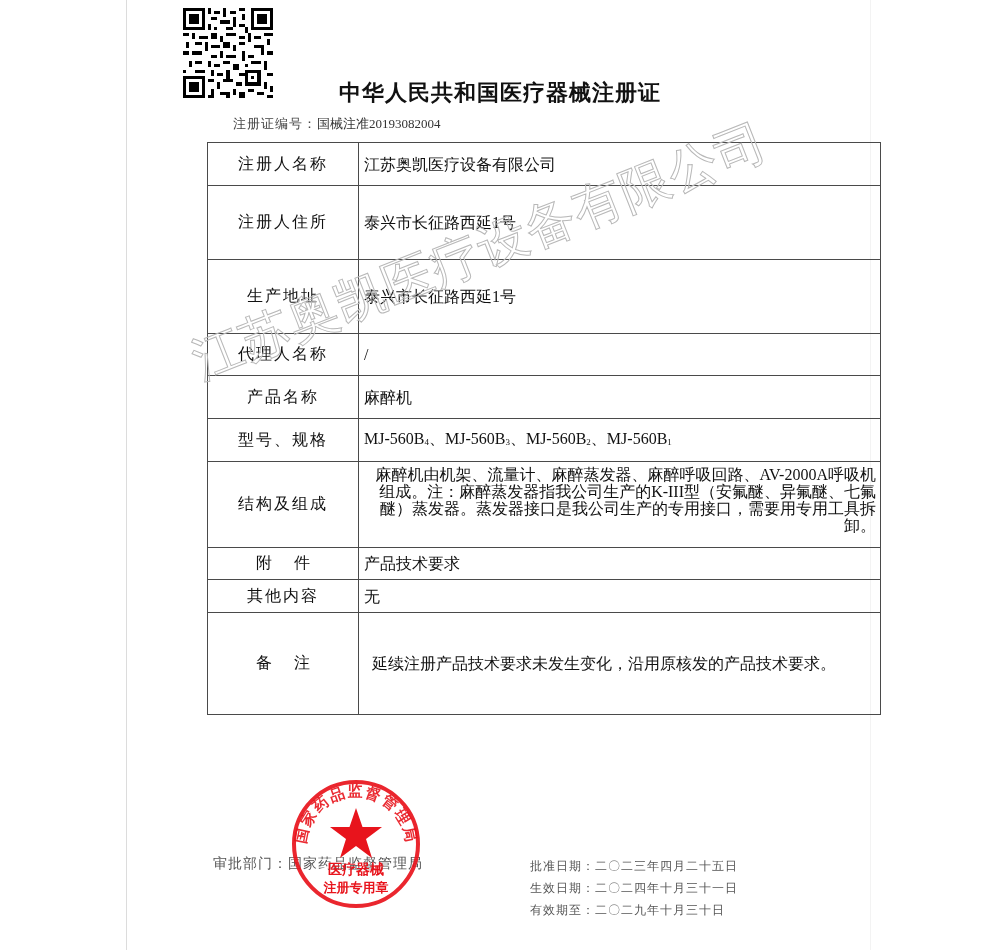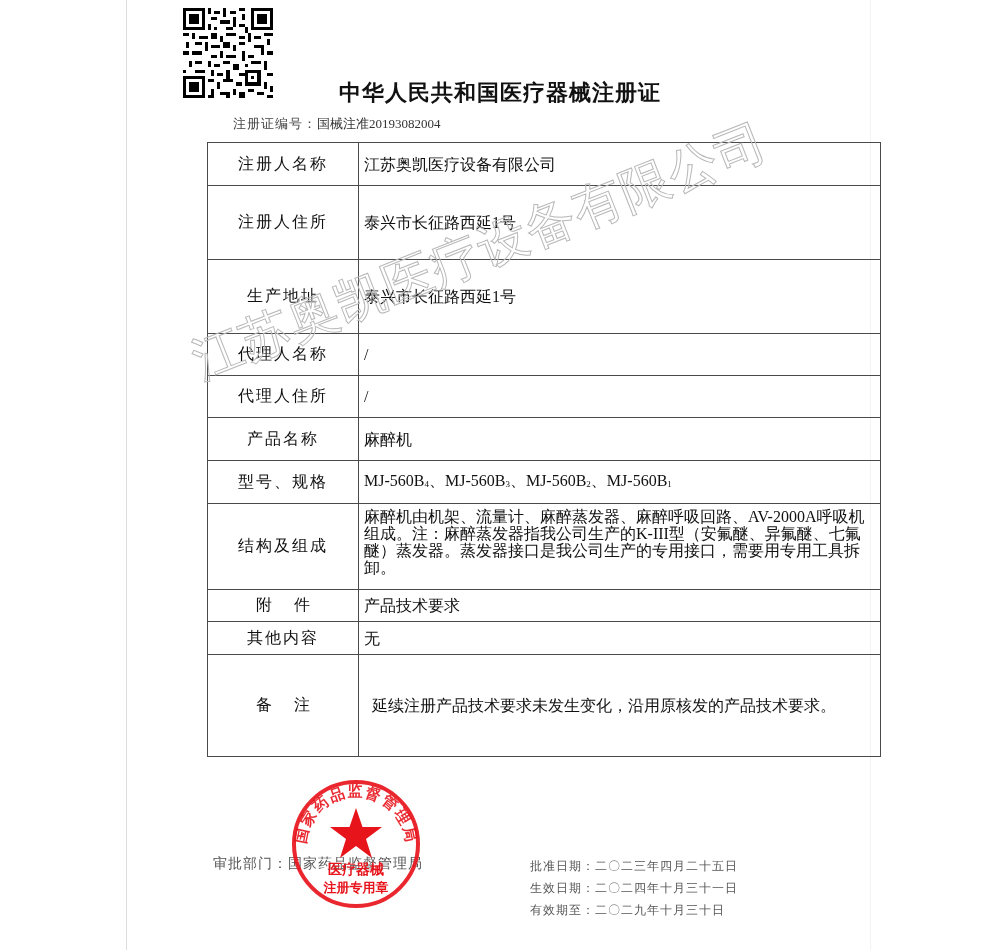--- a/index.html
+++ b/index.html
@@ -33,21 +33,21 @@
   table.cert td { border: 1.5px solid #4a4a4a; padding: 0; vertical-align: middle; }
   table.cert td.label {
     width: 150px; text-align: center; font-size: 16px; letter-spacing: 2px;
     font-family: "DejaVu Sans", sans-serif; color: #111;
   }
   table.cert td.label.spaced { letter-spacing: 22px; padding-left: 22px; }
   table.cert td.value {
     padding: 0 4px 0 5px; font-size: 16px; line-height: 17px;
     font-family: "Liberation Serif", "DejaVu Serif", serif; color: #111;
   }
-  table.cert td.value.top { vertical-align: top; padding-top: 4px; }
+  table.cert td.value.top { vertical-align: top; padding-top: 4px; text-align: right; }
   table.cert td.value.remark { vertical-align: middle; padding-left: 13px; }
   sub.sm { font-size: 9px; vertical-align: -1px; }
 
   .watermark {
     position: absolute; left: 195px; top: 330px; width: 640px;
     transform: rotate(-21.5deg); transform-origin: left center;
     font-size: 50px; letter-spacing: 1px; white-space: nowrap;
     color: transparent; -webkit-text-stroke: 1px #b8b8b8;
     font-family: "DejaVu Sans", sans-serif; font-weight: normal;
     pointer-events: none;
@@ -181,24 +181,20 @@
     <td class="value">泰兴市长征路西延1号</td>
   </tr>
   <tr style="height:74px">
     <td class="label">生产地址</td>
     <td class="value">泰兴市长征路西延1号</td>
   </tr>
   <tr style="height:42px">
     <td class="label">代理人名称</td>
     <td class="value">/</td>
   </tr>
-  <tr style="height:42px">
-    <td class="label">代理人住所</td>
-    <td class="value">/</td>
-  </tr>
   <tr style="height:43px">
     <td class="label">产品名称</td>
     <td class="value">麻醉机</td>
   </tr>
   <tr style="height:43px">
     <td class="label">型号、规格</td>
     <td class="value">
       <span><span>MJ-560B</span><sub class="sm">4</sub></span><span>、</span><span><span>MJ-560B</span><sub class="sm">3</sub></span><span>、</span><span><span>MJ-560B</span><sub class="sm">2</sub></span><span>、</span><span><span>MJ-560B</span><sub class="sm">1</sub></span>
     </td>
   </tr>

